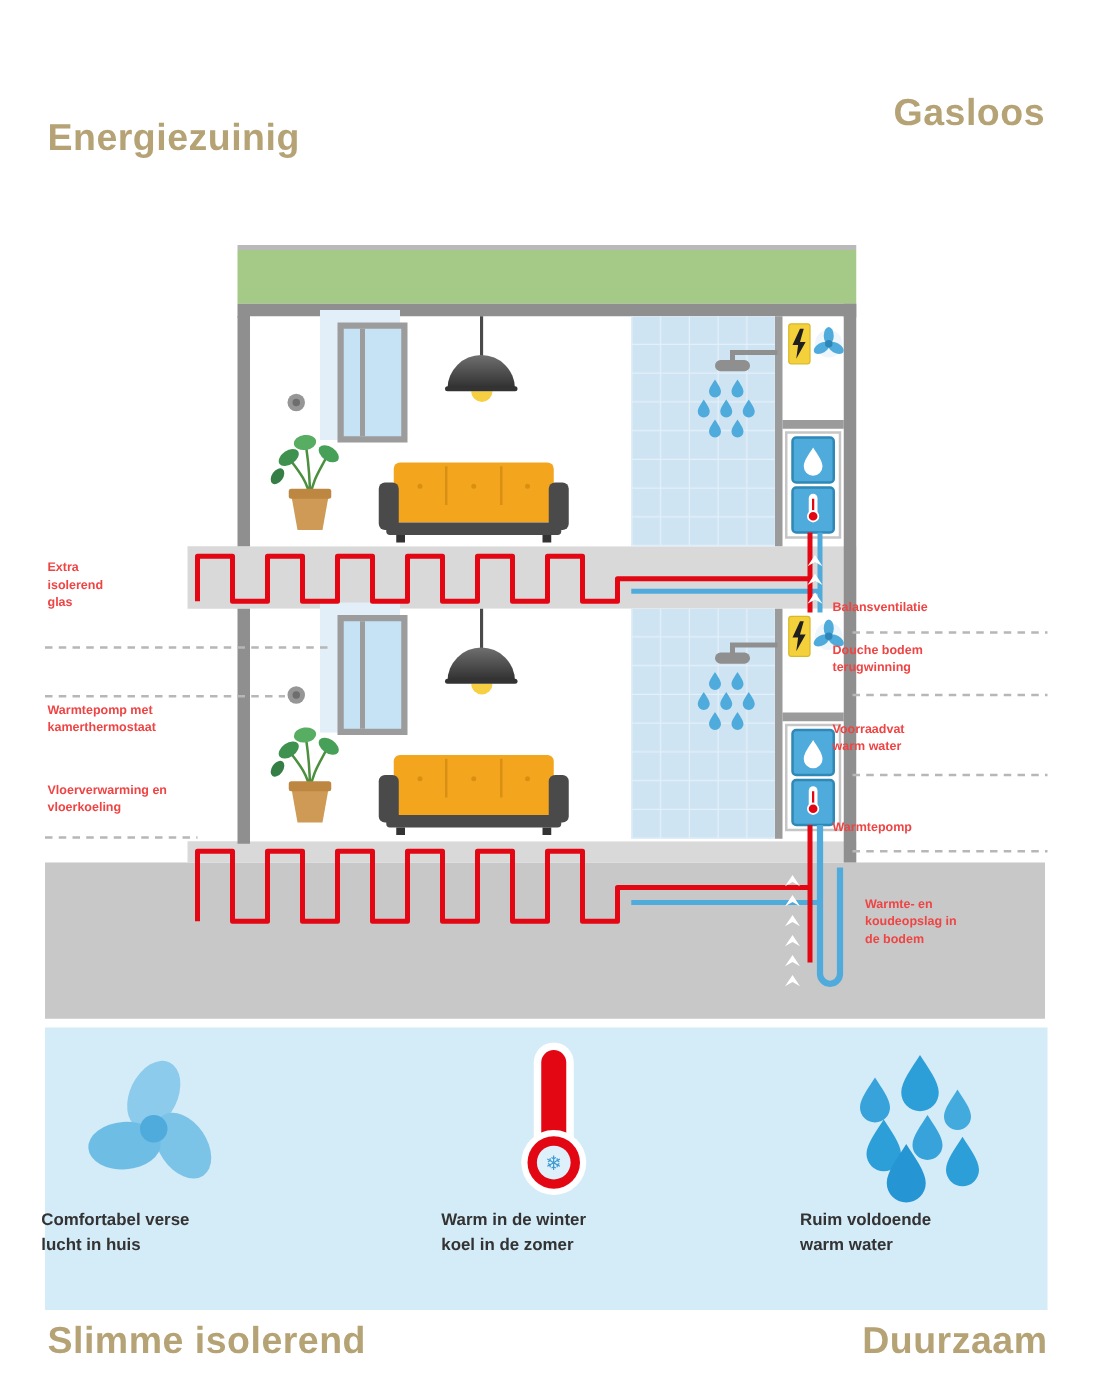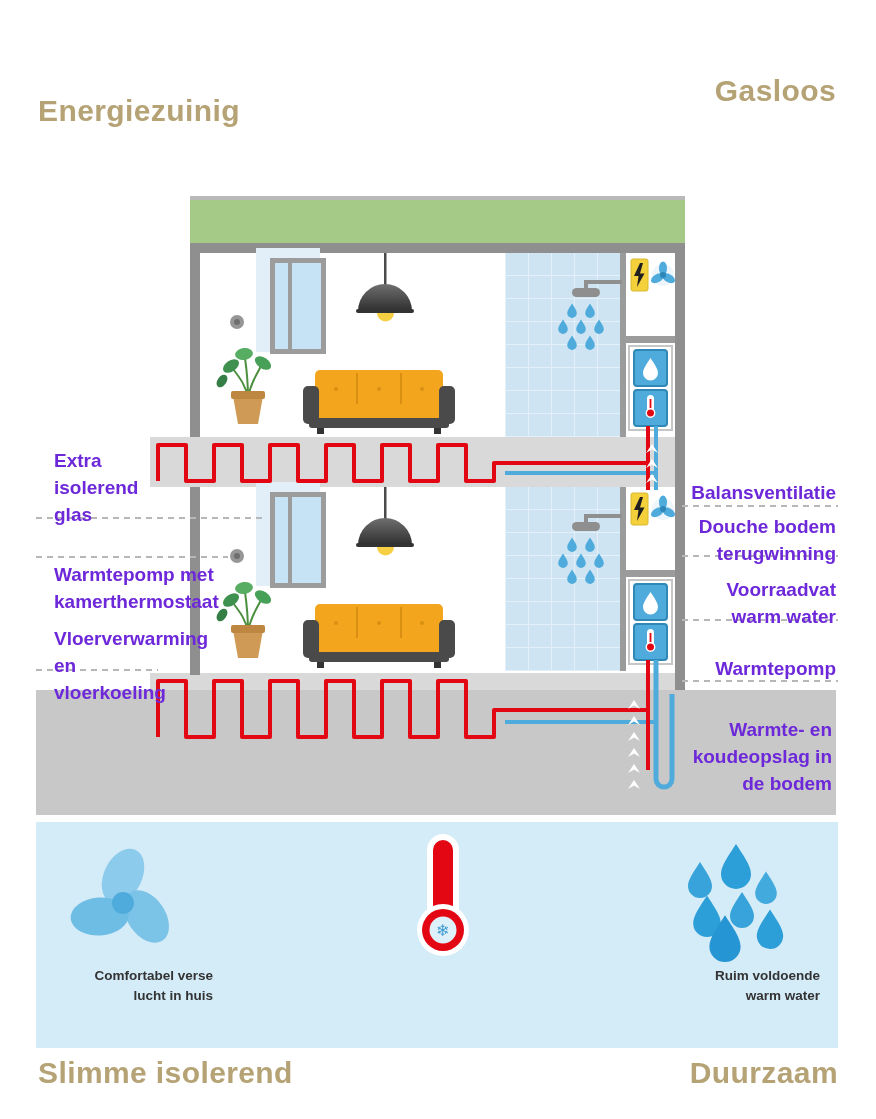--- a/index.html
+++ b/index.html
@@ -4,27 +4,27 @@
 <style>
   html,body{margin:0;padding:0;background:#ffffff;}
   .canvas{
     position:relative;width:876px;height:1119px;background:#ffffff;overflow:hidden;
     font-family:"Liberation Sans", sans-serif;
   }
   .corner{
     position:absolute;font-size:30px;font-weight:700;color:#b5a376;letter-spacing:.4px;text-align:right;
   }
   .callout{
-    position:absolute;font-size:19px;font-weight:700;color:#6d28d9;
-    line-height:1.42;white-space:pre-line;margin-left:16px;
-  }
-  .callout.right{text-align:right;}
+    position:absolute;font-size:10px;font-weight:700;color:#ef4444;
+    line-height:1.42;white-space:pre-line;
+  }
+  .callout.right{}
   .caption{
     position:absolute;font-size:13.5px;font-weight:700;color:#333333;
-    line-height:1.48;white-space:pre-line;text-align:right;width:180px;
+    line-height:1.48;white-space:pre-line;text-align:left;width:180px;
   }
   svg.art{position:absolute;left:0;top:0;z-index:1;}
   .txt{z-index:2;}
 </style>
 </head>
 <body>
 
 <div class="canvas">
 
   <svg class="art" width="876" height="1119" viewBox="0 0 876 1119">
@@ -235,16 +235,18 @@
 terugwinning</div>
   <div class="callout right txt" style="right:40px;top:577px;width:170px">Voorraadvat
 warm water</div>
   <div class="callout right txt" style="right:40px;top:656px;width:170px">Warmtepomp</div>
   <div class="callout right txt" style="right:44px;top:717px;width:140px">Warmte- en
 koudeopslag in
 de bodem</div>
 
   <div class="caption txt" style="left:33px;top:966px">Comfortabel verse
 lucht in huis</div>
+  <div class="caption txt" style="left:353px;top:966px">Warm in de winter
+koel in de zomer</div>
   <div class="caption txt" style="left:640px;top:966px">Ruim voldoende
 warm water</div>
 
 </div>
 
 </body></html>

